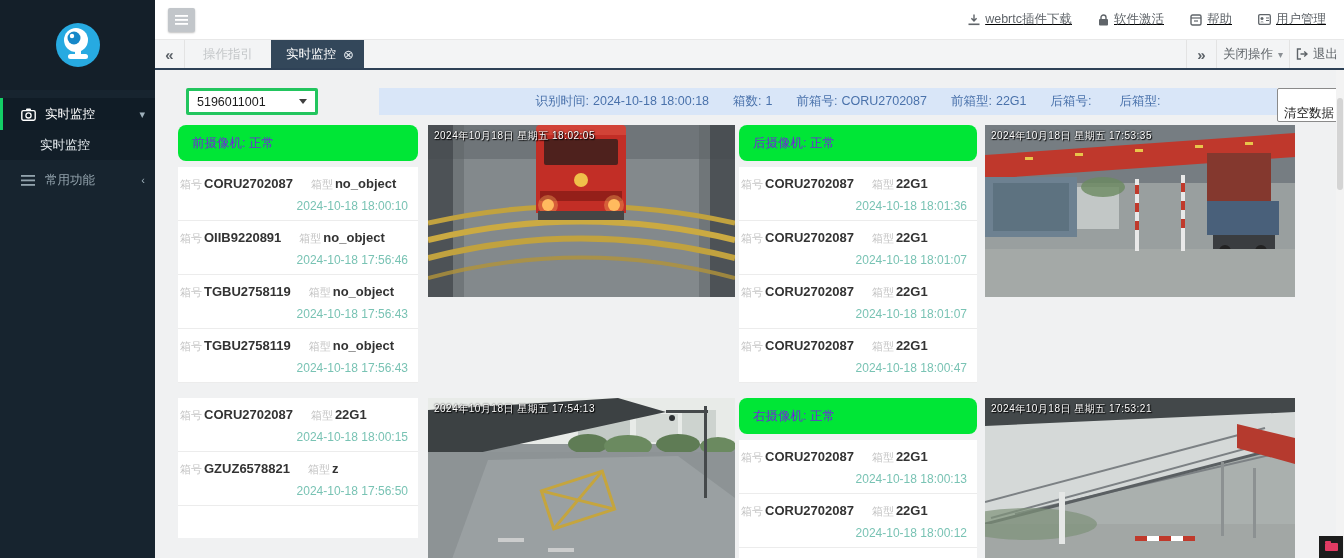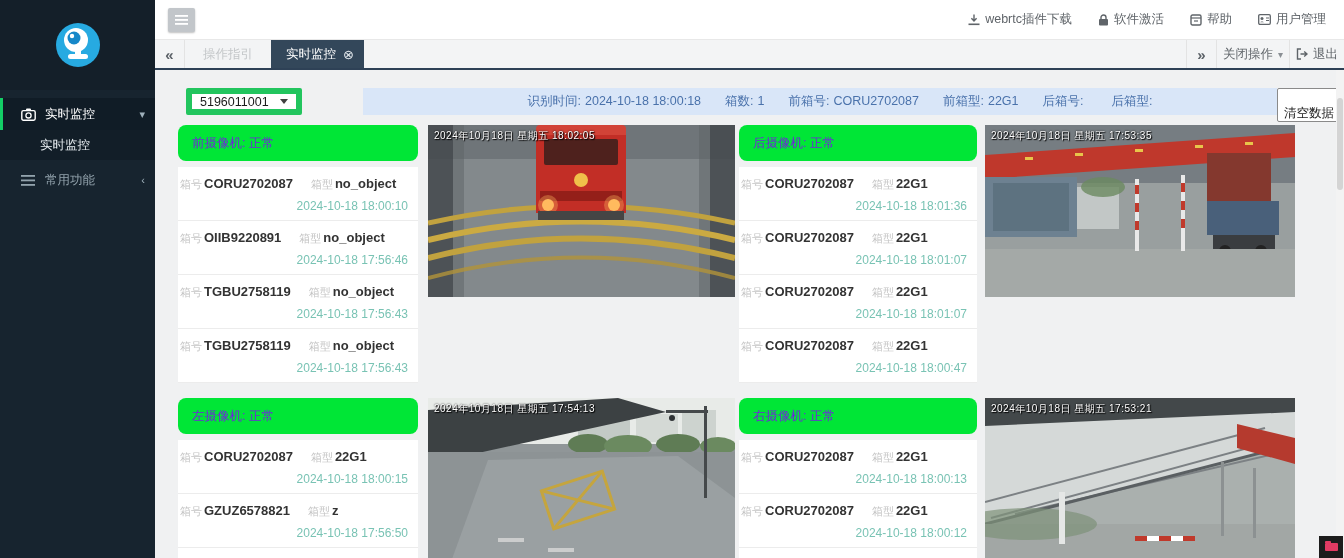--- a/index.html
+++ b/index.html
@@ -15,42 +15,42 @@
   .menu-item{position:relative;display:flex;align-items:center;height:32px;padding:0 10px 0 21px;
     color:#fff;font-size:12.5px;cursor:pointer;}
   .menu-item.active{background:#101c26;border-left:3px solid #13ce66;padding-left:18px;}
   .mi-icon{width:16px;margin-right:8px;display:inline-flex;}
   .menu-item .chev{margin-left:auto;font-size:11px;color:#9fb0bb;}
   .submenu-item{height:30px;line-height:30px;padding-left:40px;color:#e8eef2;font-size:12.5px;background:#121e28;cursor:pointer;}
   .menu-item.dim{color:#93a3ad;margin-top:4px;}
   .nav-top{margin-top:8px;}
   
   .topbar{position:absolute;left:155px;top:0;width:1189px;height:40px;background:#ffffff;
-    border-bottom:1px solid #e8e8e8;display:flex;align-items:center;z-index:4;}
+    border-bottom:1px solid #e8e8e8;display:flex;align-items:center;z-index:4;text-decoration:underline;}
   .collapse-btn{margin-left:13px;width:27px;height:24px;background:#c2c6ca;border:none;border-radius:2px;
     display:flex;align-items:center;justify-content:center;cursor:pointer;box-shadow:0 1px 2px rgba(0,0,0,.25);}
   .top-links{margin-left:auto;display:flex;align-items:center;gap:26px;padding-right:18px;}
   .hlink{display:inline-flex;align-items:center;gap:5px;font-size:12.5px;color:#5f6469;text-decoration:none;cursor:pointer;}
   .hlink svg{flex:none;}
   
   .tabbar{position:absolute;left:155px;top:40px;width:1189px;height:30px;background:#f3f4f5;
     border-bottom:2px solid #2e4156;display:flex;align-items:stretch;z-index:4;}
   .tab-scroll{width:30px;display:flex;align-items:center;justify-content:center;color:#5c6268;
     font-size:15px;font-weight:bold;border-right:1px solid #e3e3e3;cursor:pointer;}
   .tab{display:flex;align-items:center;padding:0 18px;font-size:12.5px;color:#c3c6c8;cursor:pointer;}
   .tab.active{background:#33475a;color:#fff;padding:0 10px 0 15px;gap:7px;}
   .tab-close{font-size:13px;line-height:1;color:#e8edf1;cursor:pointer;}
   .tab-right{margin-left:auto;display:flex;align-items:stretch;}
   .tab-action{display:flex;align-items:center;gap:5px;padding:0 6px;border-left:1px solid #e3e3e3;
     font-size:12.5px;color:#5f6469;cursor:pointer;}
   .tab-action .caret{font-size:10px;color:#8a8f94;}
   
   .content{position:absolute;left:155px;top:70px;width:1189px;height:488px;background:#f0f1f2;}
   .controls-row{position:absolute;left:31px;top:18px;right:3px;height:27px;display:flex;align-items:stretch;}
-  .select{width:116px;background:#fff;border:6px solid #22c55e;border-radius:2px;display:flex;
+  .select{width:132px;background:#fff;border:3px solid #22c55e;border-radius:2px;display:flex;
     align-items:center;padding:0 8px;font-size:12.5px;color:#1c1c1c;cursor:pointer;}
   .sel-caret{margin-left:auto;width:0;height:0;border-left:4px solid transparent;border-right:4px solid transparent;
     border-top:5px solid #404040;}
   .info-bar{margin-left:61px;flex:1;background:#d9e6f8;display:flex;align-items:center;justify-content:center;
     gap:24px;font-size:12.5px;color:#4a72ab;padding-left:44px;}
   .if{white-space:nowrap;}
   .if-label{margin-right:4px;}
   .clear-btn{background:#fff;border:1px solid #8a8a8a;border-radius:2px;font-size:12.5px;color:#222;
     padding:16px 6px;cursor:pointer;font-family:inherit;}
   
@@ -350,21 +350,20 @@
         <rect x="150" y="96" width="4" height="9" fill="#c0392b"></rect>
         <rect x="196" y="50" width="4" height="76" fill="#e9e9e9"></rect>
         <rect x="196" y="58" width="4" height="9" fill="#c0392b"></rect>
         <rect x="196" y="76" width="4" height="9" fill="#c0392b"></rect>
         <rect x="196" y="94" width="4" height="9" fill="#c0392b"></rect>
       </svg>
       <div class="vts">2024年10月18日 星期五 17:53:35</div>
     </div>
 
     <section class="panel-list p-left quad-bottom">
-      <div class="status-banner">左摄像机: 正常</div>
       <div class="records">
           <div class="record">
             <div class="rec-line">
               <span class="rec-label">箱号</span>
               <span class="rec-val">CORU2702087</span>
               <span class="rec-label rec-gap">箱型</span>
               <span class="rec-val">22G1</span>
             </div>
             <div class="rec-time">2024-10-18 18:00:15</div>
           </div>

